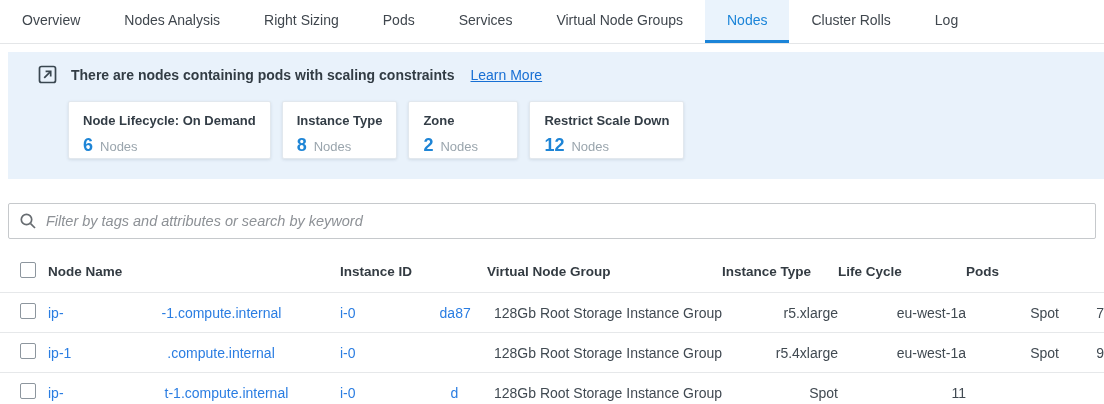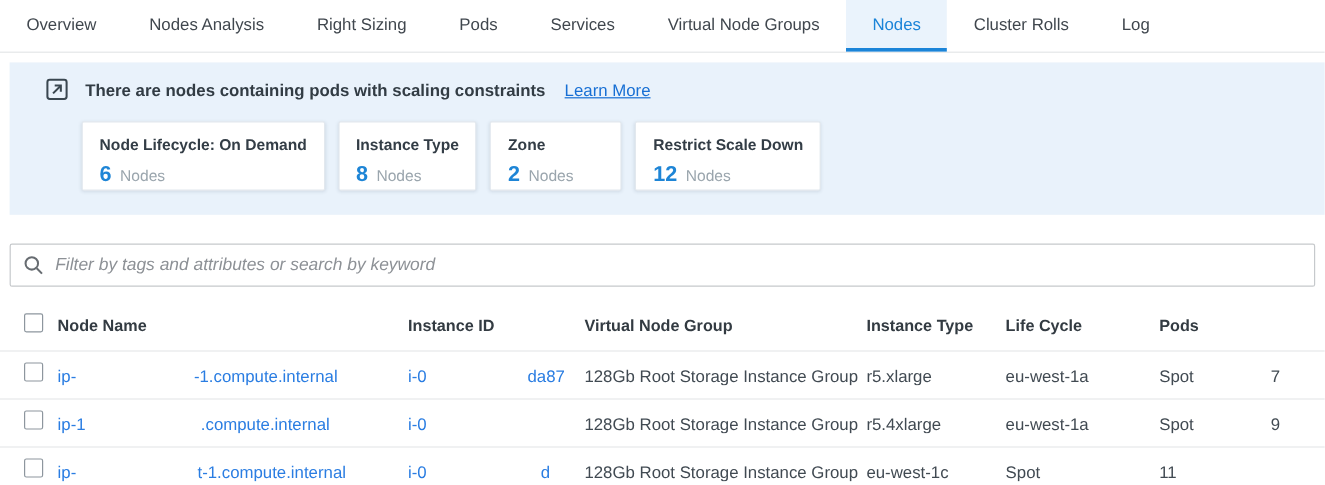--- a/index.html
+++ b/index.html
@@ -49,21 +49,21 @@
     grid-template-columns: 48px 292px 147px 235px 116px 128px 93px 1fr;
     align-items: center; border-bottom: 1px solid #e6e8ea; }
   .thead { height: 42px; }
   .trow { height: 40px; }
   .cb { padding-left: 20px; }
   .checkbox { display: inline-block; width: 16px; height: 16px;
     border: 1.5px solid #8d969e; border-radius: 2px; background: #fff;
     cursor: pointer; }
   .th { font-size: 13.5px; font-weight: 700; color: #333b42; cursor: pointer;
     white-space: nowrap; }
-  .cell { font-size: 14px; color: #414a52; white-space: nowrap; overflow: hidden; }
+  .cell { font-size: 14px; color: #414a52; white-space: nowrap; overflow: hidden; text-align: right; }
   .link { color: #2a7de2; cursor: pointer; display: flex; align-items: center; }
   .redact { display: inline-block; height: 14px; background: #fff; }
 </style>
 </head>
 <body>
 
 <nav class="tabbar">
   <div class="tab">Overview</div>
   <div class="tab">Nodes Analysis</div>
   <div class="tab">Right Sizing</div>
@@ -184,17 +184,16 @@
       <span>ip-</span>
         <span class="redact" style="width:101px"></span>
         <span>t-1.compute.internal</span>
     </div>
     <div class="cell link">
       <span>i-0</span>
         <span class="redact" style="width:95px"></span>
         <span>d</span>
     </div>
     <div class="cell">128Gb Root Storage Instance Group</div>
-    <div class="cell">eu-west-1c</div>
     <div class="cell">Spot</div>
     <div class="cell">11</div>
   </div>
 </div>
 
 </body></html>

